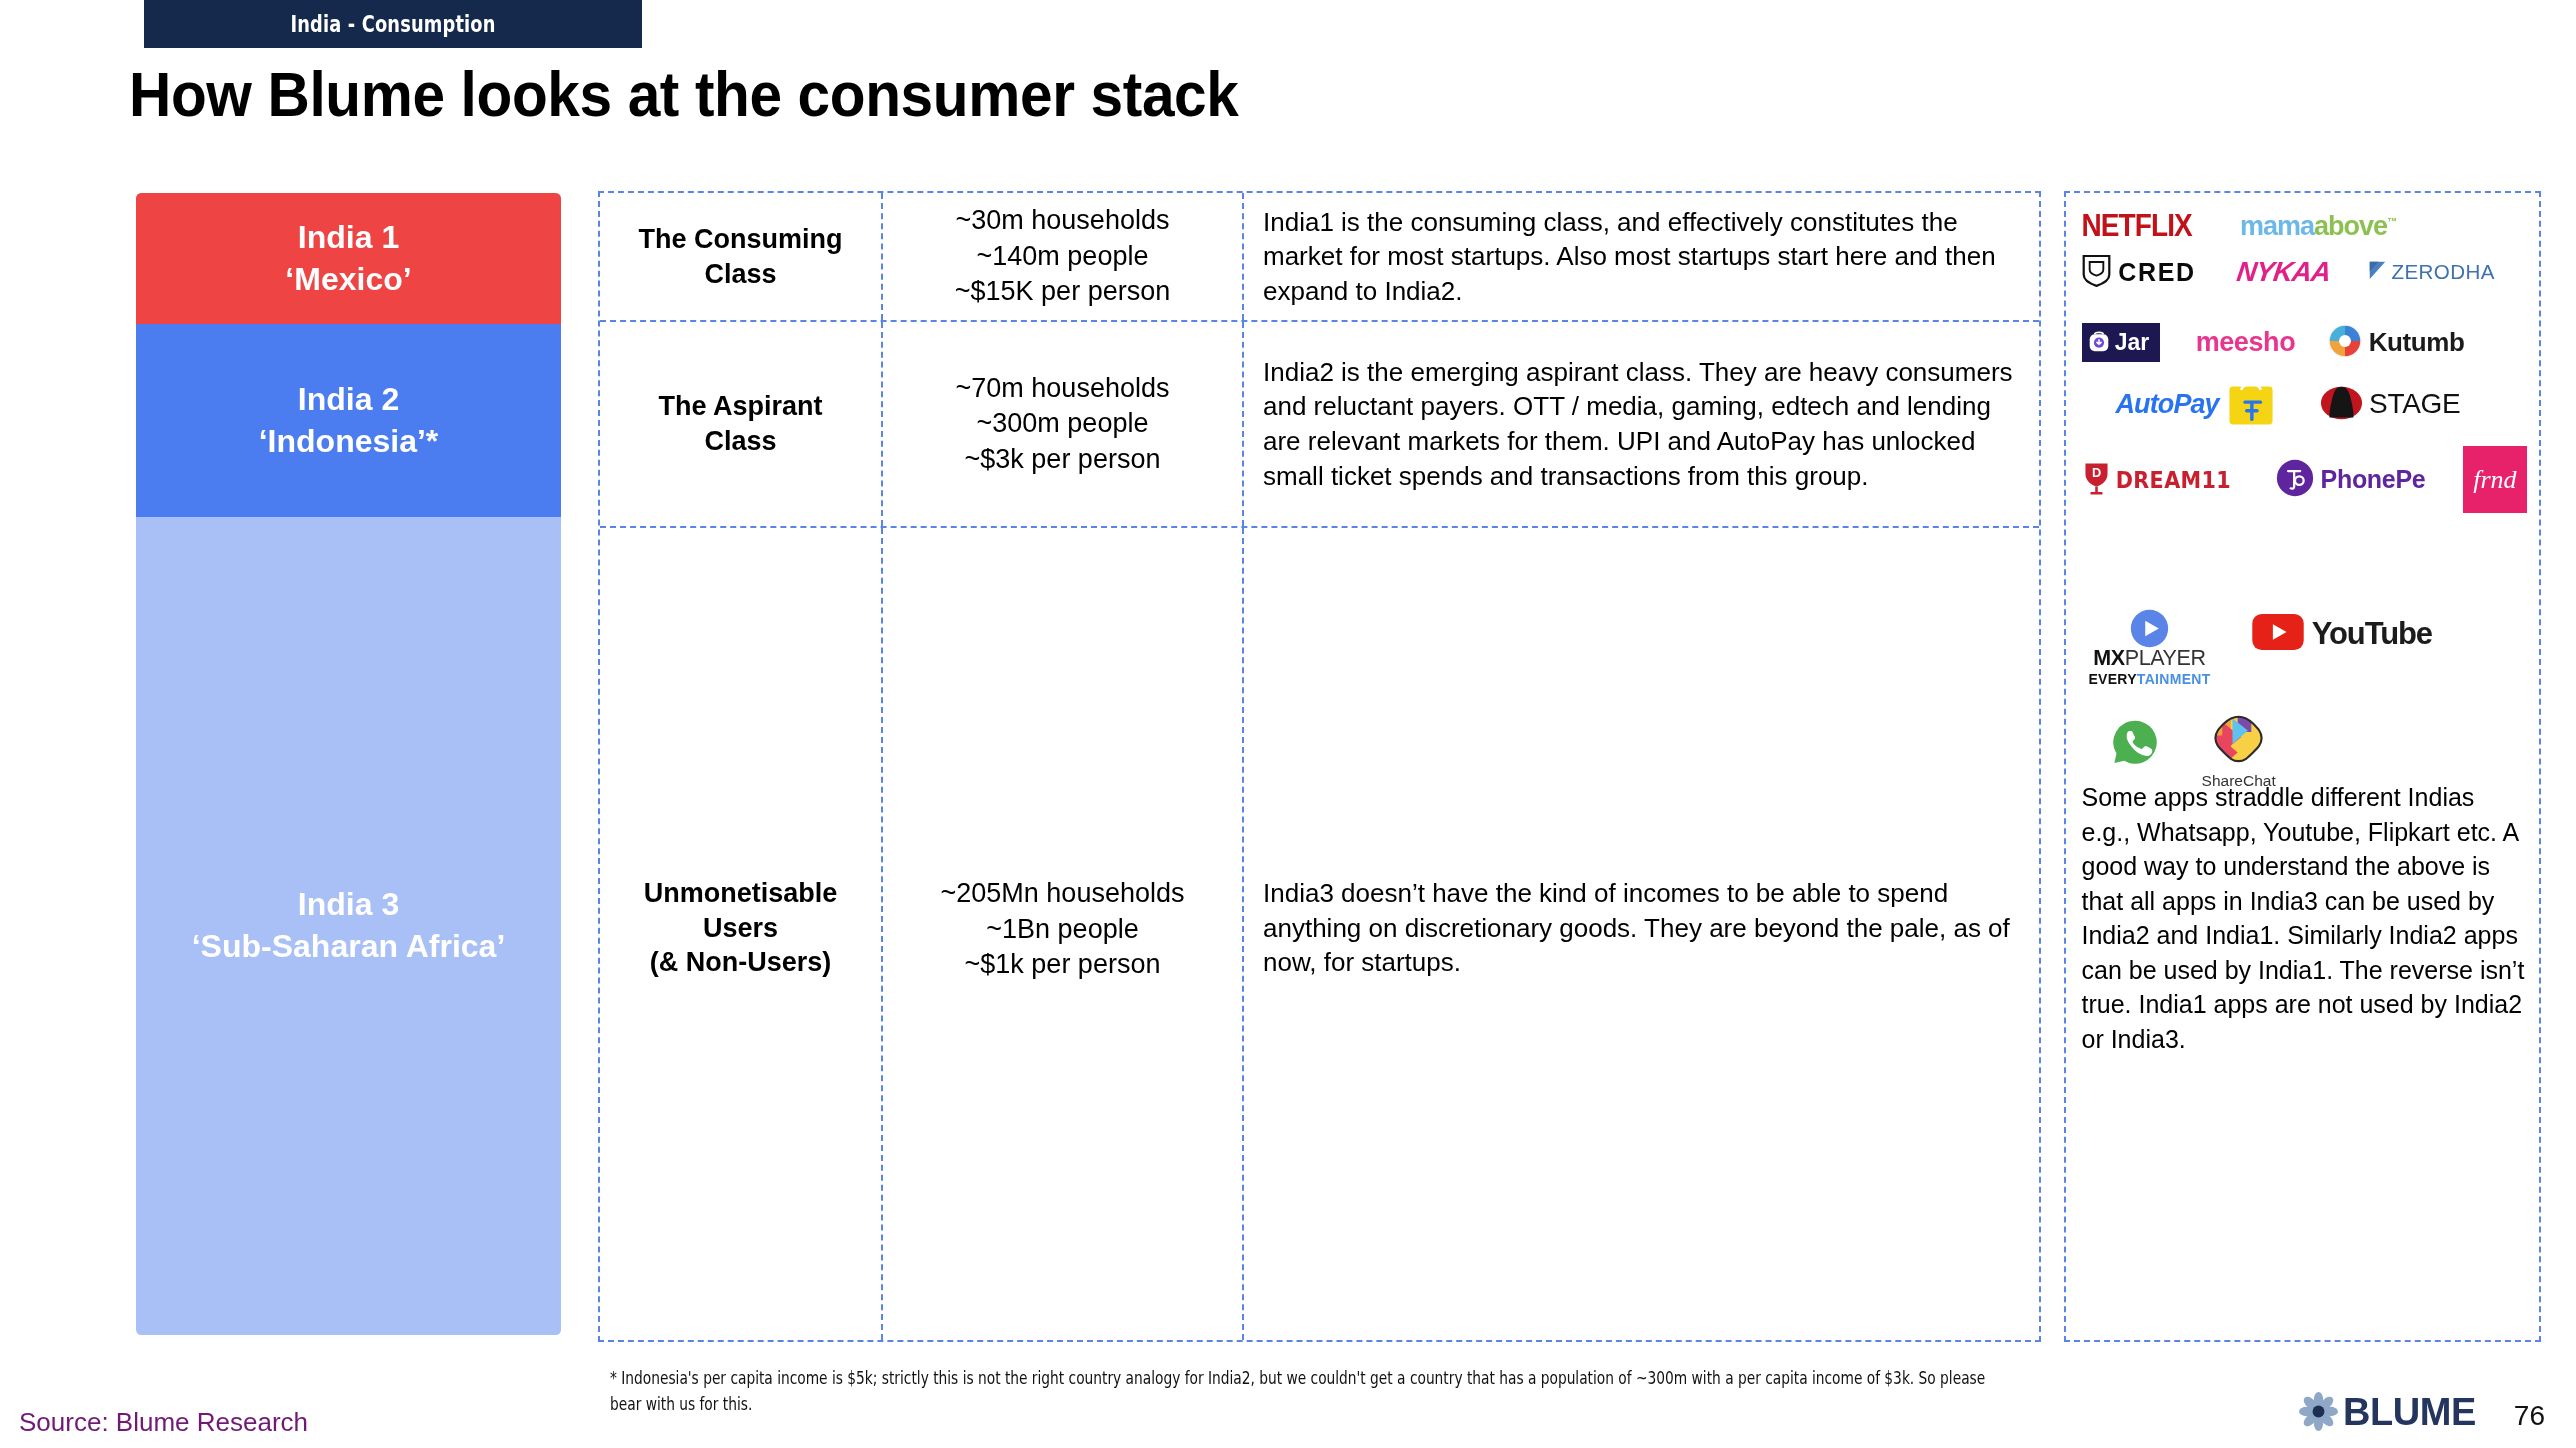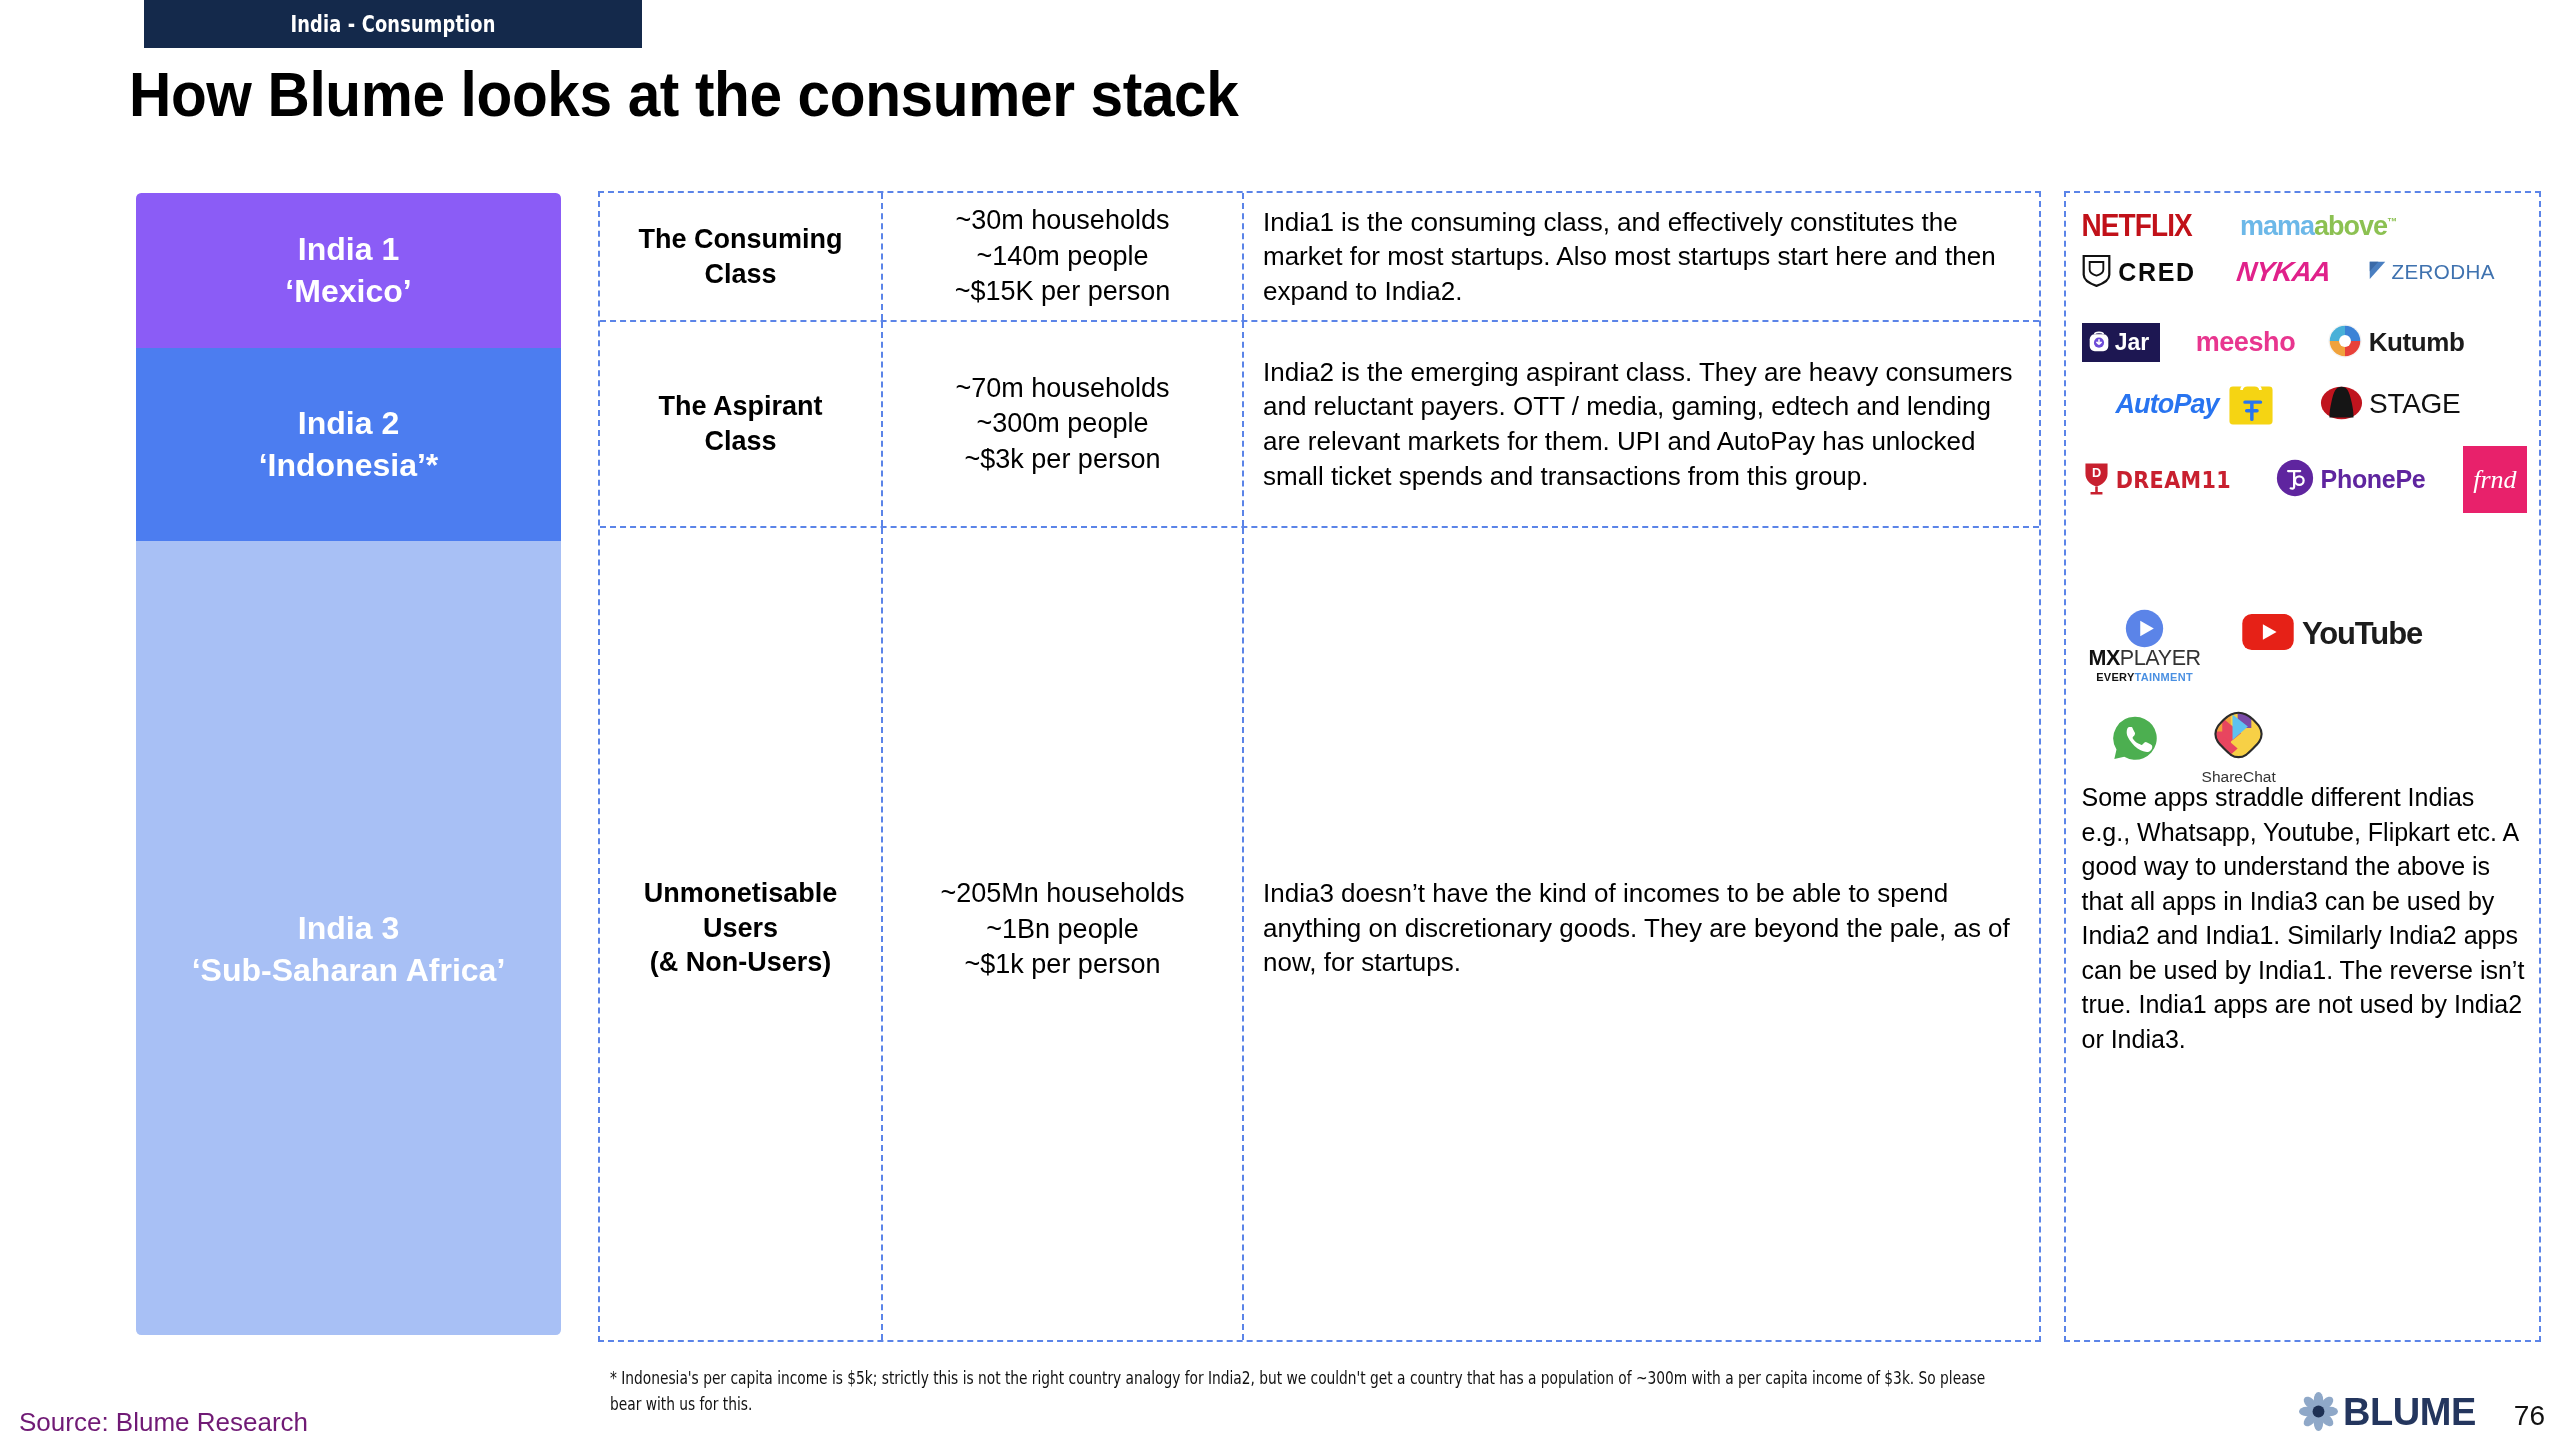--- a/index.html
+++ b/index.html
@@ -29,21 +29,21 @@
     font-size:63px;font-weight:bold;color:#000;
     letter-spacing:-0.4px;white-space:nowrap;
     transform:scaleX(.93);transform-origin:left top;
   }
 
   
   .stack{position:absolute;left:136px;top:193px;width:425px;height:1142px;
          border-radius:5.2px;overflow:hidden;}
   .stack-seg{width:100%;display:flex;align-items:center;justify-content:center;
              text-align:center;color:#fff;font-weight:bold;font-size:32px;line-height:1.3;}
-  .seg1{height:155px;background:#8b5cf6;}
+  .seg1{height:131px;background:#ef4444;}
   .seg2{height:193px;background:#4c7df0;}
   .seg3{height:818px;background:#a8c0f5;}
 
   
   .grid{
     position:absolute;left:598px;top:191px;width:1443px;height:1151px;
     border:2.6px dashed #5b84e8;
     box-sizing:border-box;
     display:flex;flex-direction:column;
   }
@@ -90,21 +90,21 @@
   .stage{color:#111;font-weight:normal;font-size:28px;letter-spacing:-0.3px;}
   .dream11{color:#c8202f;font-weight:bold;font-size:23px;letter-spacing:0.4px;
            font-family:"DejaVu Sans Condensed","Liberation Sans",sans-serif;}
   .phonepe{color:#5f259f;font-weight:bold;font-size:25px;letter-spacing:-0.3px;}
   .frnd-box{background:#e8216b;width:67px;height:67px;display:flex;align-items:center;
             justify-content:center;}
   .frnd-box .t{color:#fff;font-style:italic;font-size:26px;font-family:"Liberation Serif",serif;}
   .mxplayer{font-size:21.5px;letter-spacing:-0.4px;}
   .mxplayer .mx{font-weight:bold;color:#111;}
   .mxplayer .pl{color:#333;font-weight:400;}
-  .everytainment{font-size:11px;font-weight:bold;letter-spacing:0.3px;text-align:center;}
+  .everytainment{font-size:14px;font-weight:bold;letter-spacing:0.3px;text-align:center;}
   .everytainment .e{color:#111;} .everytainment .t2{color:#4a90e2;}
   .youtube{font-weight:bold;font-size:31px;color:#1c1c1c;letter-spacing:-1.1px;}
   .sharechat-cap{font-size:15.5px;color:#333;text-align:center;margin-top:1.7px;}
 
   .note{
     position:absolute;left:15.5px;right:12px;top:587px;
     font-size:25px;line-height:1.38;color:#000;
   }
 
   

